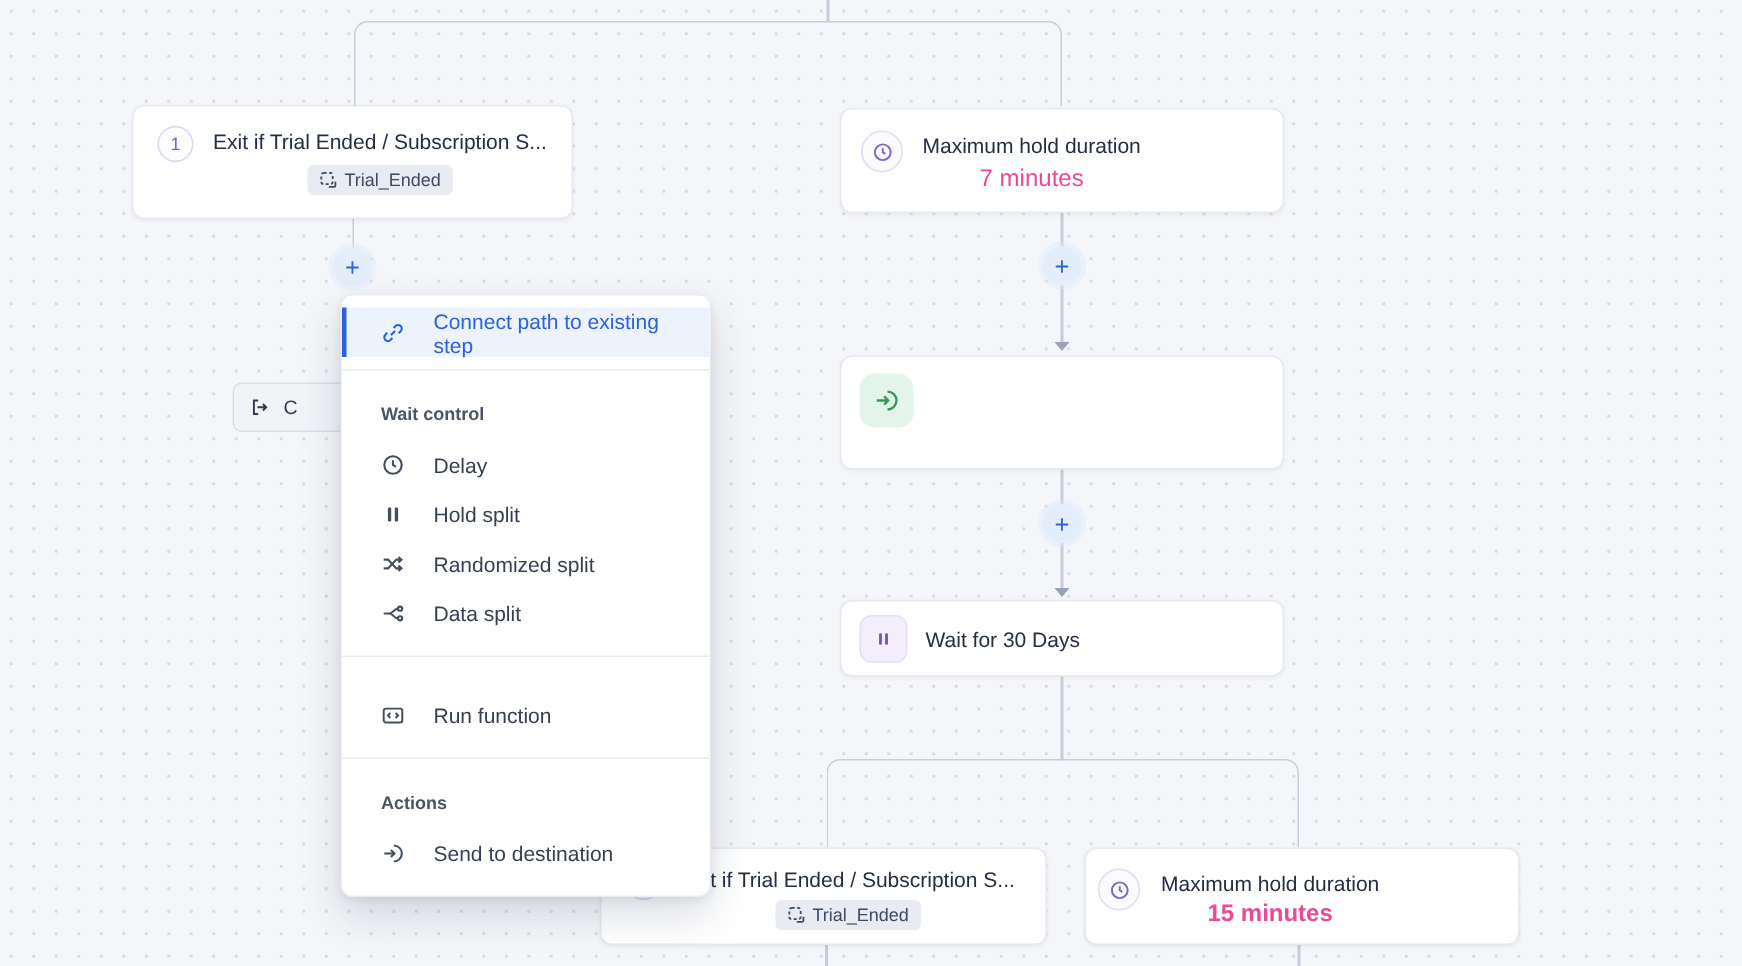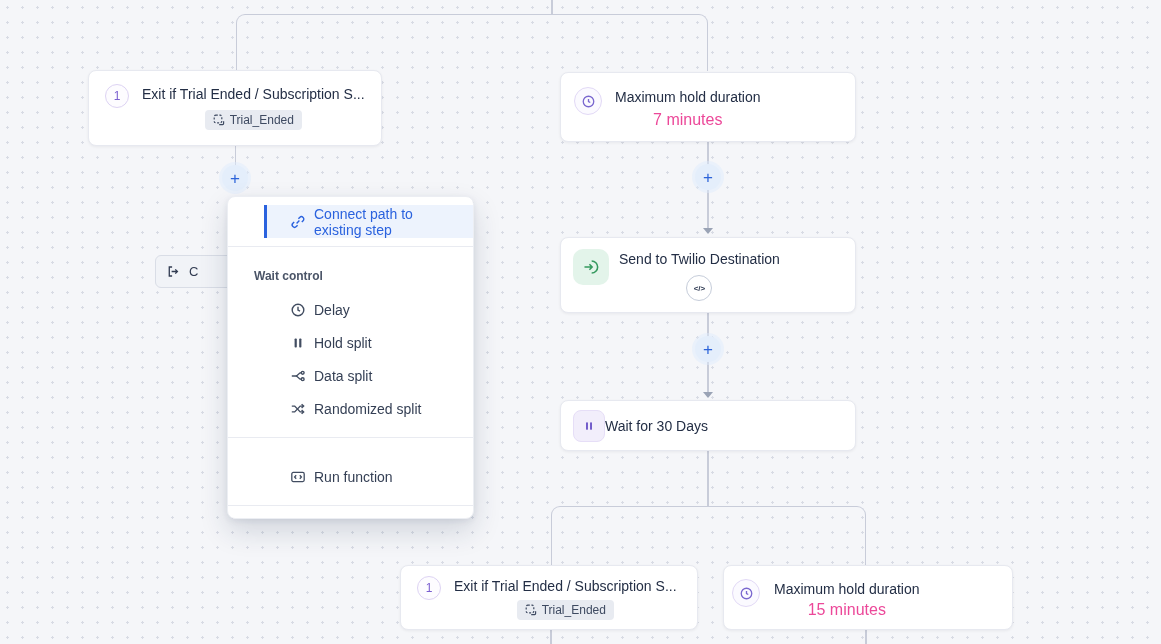--- a/index.html
+++ b/index.html
@@ -44,22 +44,22 @@
   .col{display:flex;flex-direction:column;align-items:center;}
   
   .ghost-btn{position:absolute;left:155px;top:255px;width:150px;height:33px;z-index:1;
     border:1px solid #d9dde6;border-radius:6px;background:#f1f3f7;box-sizing:border-box;
     display:flex;align-items:center;gap:8px;padding:0 10px;color:#323c52;font-size:13px;cursor:pointer;}
   
   .menu{position:absolute;left:227px;top:196px;width:247px;z-index:5;background:#fff;
     border-radius:8px;border:1px solid #eceef3;box-sizing:border-box;
     box-shadow:0 12px 28px rgba(23,43,77,.16),0 2px 6px rgba(23,43,77,.08);
     padding:8px 0 12px 0;}
-  .menu-item{height:33px;display:flex;align-items:center;gap:8px;padding:0 26px;
-    font-size:14px;color:#343f54;cursor:pointer;position:relative;margin-left:36px;}
+  .menu-item{height:33px;display:flex;align-items:center;gap:19px;padding:0 26px;
+    font-size:14px;color:#343f54;cursor:pointer;position:relative;}
   .menu-item svg{flex:none;color:#424d61;}
   .menu-item.active{background:#edf3fd;color:#2a62de;}
   .menu-item.active svg{color:#2a62de;}
   .menu-item.active::before{content:"";position:absolute;left:0;top:0;bottom:0;width:3px;background:#2a62de;}
   .menu-divider{border:none;border-top:1px solid #e9ebf1;margin:8px 0 0 0;}
   .menu-section{padding:22px 0 12px 0;}
   .menu-header{font-size:12px;font-weight:700;color:#4a5467;padding:0 26px;margin-bottom:9px;line-height:15px;}
 </style>
 </head>
 <body>
@@ -108,27 +108,23 @@
   </div>
 </div>
 
 <div class="node" style="left:560px;top:237px;width:296px;height:76px;padding:11px 12px;gap:10px;">
   <div class="icon-square-green">
     <svg width="18" height="18" viewBox="0 0 16 16" fill="none" stroke="currentColor" stroke-width="1.4">
       <path d="M8.6 2.7a5.3 5.3 0 110 10.6"></path>
       <path d="M2.2 8h6.6M6.6 5.6L9 8l-2.4 2.4"></path>
     </svg>
   </div>
-  <div class="col">
-    <div class="node-title">Send to Twilio Destination</div>
-    <div class="chip">&lt;/&gt;</div>
-  </div>
-</div>
-
-<div class="node" style="left:560px;top:400px;width:296px;height:51px;padding:9px 12px;align-items:center;">
+</div>
+
+<div class="node" style="left:560px;top:400px;width:296px;height:51px;padding:9px 12px;gap:12px;align-items:center;">
   <div class="icon-square-purple">
     <svg width="14" height="14" viewBox="0 0 16 16" fill="currentColor">
       <rect x="4.6" y="3.6" width="2.2" height="8.8" rx="1"></rect>
       <rect x="9.2" y="3.6" width="2.2" height="8.8" rx="1"></rect>
     </svg>
   </div>
   <div class="node-title">Wait for 30 Days</div>
 </div>
 
 <div class="node" style="left:400px;top:565px;width:298px;height:65px;padding:10px 16px;gap:13px;">
@@ -147,21 +143,21 @@
 
 <div class="node" style="left:723px;top:565px;width:290px;height:65px;padding:13px 8px;gap:14px;">
   <div class="icon-circle">
     <svg width="15" height="15" viewBox="0 0 16 16" fill="none" stroke="currentColor" stroke-width="1.4">
       <circle cx="8" cy="8" r="5.6"></circle>
         <path d="M8 5.2V8l1.9 1.1"></path>
     </svg>
   </div>
   <div class="col">
     <div class="node-title">Maximum hold duration</div>
-    <div class="node-sub" style="margin-top:3px;">15 minutes</div>
+    <div class="node-sub" style="margin-top:3px;font-weight:bold;">15 minutes</div>
   </div>
 </div>
 
 <div class="ghost-btn">
   <svg width="15" height="15" viewBox="0 0 16 16" fill="none" stroke="currentColor" stroke-width="1.4">
     <path d="M6.5 3.2h-3v9.6h3"></path>
     <path d="M6 8h6.2M9.9 5.7L12.2 8l-2.3 2.3"></path>
   </svg>
   <span>C</span>
 </div>
@@ -200,44 +196,54 @@
     </div>
     <div class="menu-item">
       <svg width="16" height="16" viewBox="0 0 16 16" fill="currentColor">
         <rect x="4.6" y="3.4" width="2.2" height="9.2" rx="0.8"></rect>
         <rect x="9.2" y="3.4" width="2.2" height="9.2" rx="0.8"></rect>
       </svg>
       <span>Hold split</span>
     </div>
     <div class="menu-item">
       <svg width="16" height="16" viewBox="0 0 16 16" fill="none" stroke="currentColor" stroke-width="1.4">
+        <path d="M1.8 5.1h2.9l5.5 5.8h3"></path>
+        <path d="M1.8 10.9h2.9l5.5-5.8h3"></path>
+        <path d="M11.6 3.3l2 1.8-2 1.8M11.6 9.1l2 1.8-2 1.8"></path>
+      </svg>
+      <span>Randomized split</span>
+    </div>
+    <div class="menu-item">
+      <svg width="16" height="16" viewBox="0 0 16 16" fill="none" stroke="currentColor" stroke-width="1.4">
         <path d="M1.8 8h3.7M5.5 8c2.8 0 2.8-3.2 5.6-3.2M5.5 8c2.8 0 2.8 3.2 5.6 3.2"></path>
         <circle cx="12.7" cy="4.8" r="1.4"></circle>
           <circle cx="12.7" cy="11.2" r="1.4"></circle>
       </svg>
       <span>Data split</span>
     </div>
-    <div class="menu-item">
-      <svg width="16" height="16" viewBox="0 0 16 16" fill="none" stroke="currentColor" stroke-width="1.4">
-        <path d="M1.8 5.1h2.9l5.5 5.8h3"></path>
-        <path d="M1.8 10.9h2.9l5.5-5.8h3"></path>
-        <path d="M11.6 3.3l2 1.8-2 1.8M11.6 9.1l2 1.8-2 1.8"></path>
-      </svg>
-      <span>Randomized split</span>
-    </div>
   </div>
 
   <hr class="menu-divider" style="margin-top:0;">
 
   <div class="menu-section">
     <div class="menu-item">
       <svg width="16" height="16" viewBox="0 0 16 16" fill="none" stroke="currentColor" stroke-width="1.3">
         <rect x="1.8" y="3.4" width="12.4" height="9.2" rx="1.5"></rect>
         <path d="M6.2 6.2L4.6 8l1.6 1.8M9.8 6.2L11.4 8l-1.6 1.8"></path>
       </svg>
       <span>Run function</span>
     </div>
   </div>
 
   <hr class="menu-divider" style="margin-top:0;">
 
+  <div class="menu-section" style="padding-bottom:0;">
+    <div class="menu-header">Actions</div>
+    <div class="menu-item">
+      <svg width="16" height="16" viewBox="0 0 16 16" fill="none" stroke="currentColor" stroke-width="1.4">
+        <path d="M8.6 2.7a5.3 5.3 0 110 10.6"></path>
+        <path d="M2.2 8h6.6M6.6 5.6L9 8l-2.4 2.4"></path>
+      </svg>
+      <span>Send to destination</span>
+    </div>
+  </div>
 
 </div>
 
 </body></html>

